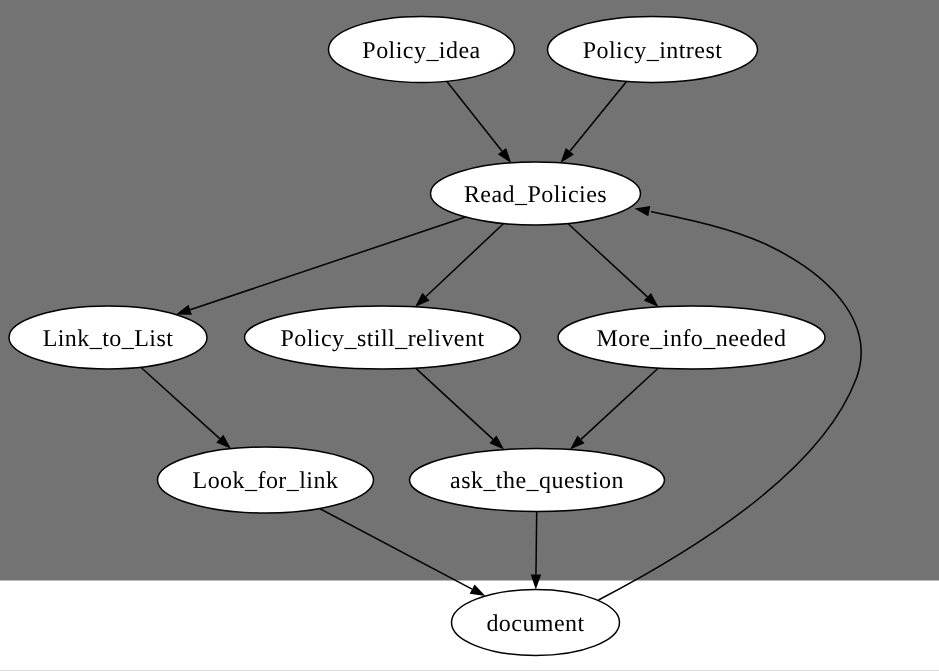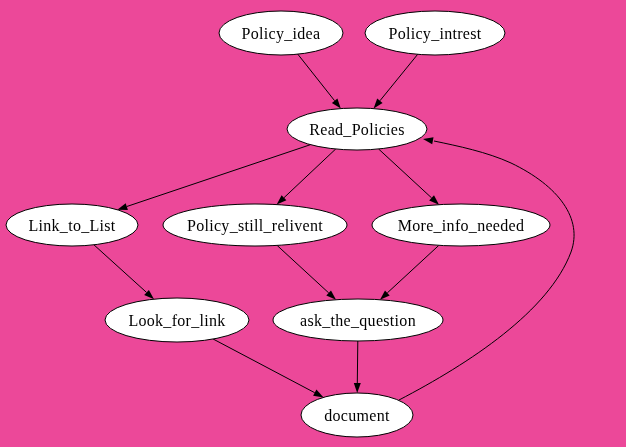--- a/index.html
+++ b/index.html
@@ -6,22 +6,22 @@
     margin: 0;
     padding: 0;
     background: #ffffff;
     width: 626px;
     height: 447px;
     overflow: hidden;
   }
   .stage {
     position: relative;
     width: 626px;
-    height: 447px;
-    background: #ec4899;
+    height: 387px;
+    background: #737373;
   }
   svg text {
     font-family: "Liberation Serif", "DejaVu Serif", serif;
     letter-spacing: 0.3px;
   }
 </style>
 </head>
 <body>
 
 <div class="stage">

